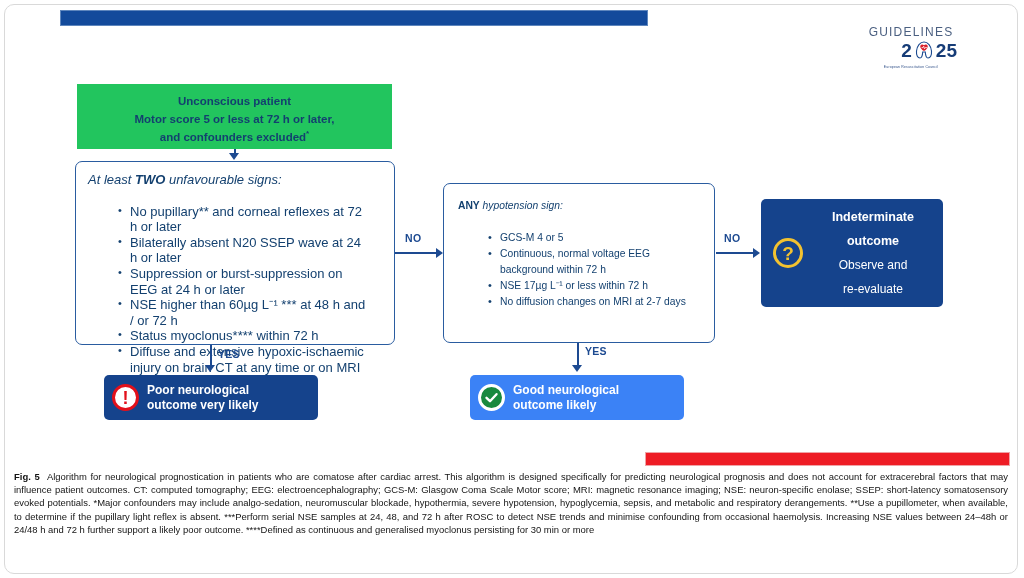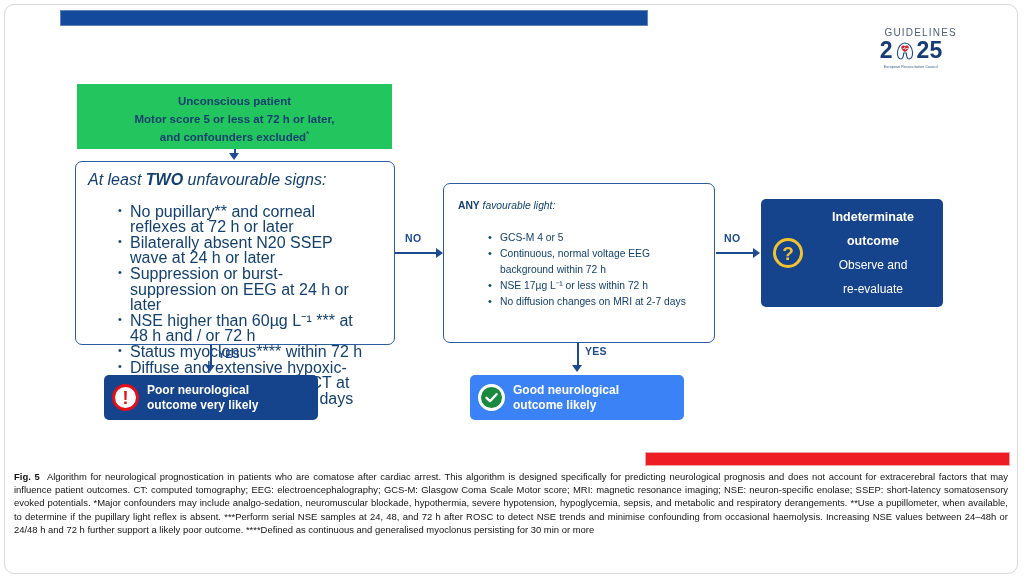--- a/index.html
+++ b/index.html
@@ -45,34 +45,34 @@
   }
   
   .logo {
     position: absolute;
     left: 865px; top: 27px;
     width: 92px; height: 50px;
     text-align: center;
     color: #1a3d7c;
   }
   .logo-word {
-    font-size: 10px;
+    font-size: 12px;
     letter-spacing: 1.2px;
     color: #4a5f80;
     line-height: 11px;
-    text-align: right;
   }
   .logo-year {
     position: relative;
-    font-size: 23px;
+    font-size: 19px;
     font-weight: bold;
     letter-spacing: 0px;
     color: #163c77;
     line-height: 25px;
     height: 26px;
+    text-align: right;
   }
   .logo-sub {
     font-size: 3.4px;
     color: #2b4c85;
     letter-spacing: .2px;
     line-height: 6px;
   }
   .logo-mark {
     display: inline-block;
     vertical-align: -4px;
@@ -95,21 +95,21 @@
     text-align: center;
     padding-top: 8px;
   }
   .box-criteria {
     left: 75px; top: 161px;
     width: 320px; height: 184px;
     background: #ffffff;
     border: 1.3px solid #2a5ca0;
     border-radius: 7px;
     color: #13406f;
-    font-size: 16px;
+    font-size: 13px;
     line-height: 15.6px;
     padding: 10px 12px 8px 12px;
   }
   .box-favourable {
     left: 443px; top: 183px;
     width: 272px; height: 160px;
     background: #ffffff;
     border: 1.3px solid #2a5ca0;
     border-radius: 7px;
     color: #13406f;
@@ -312,21 +312,21 @@
 
   <div class="conn hline" style="left:395px; top:252px; width:42px;"></div>
   <div class="arrow-right" style="left:436px; top:248px;"></div>
   <div class="edge-label" style="left:405px; top:232px;">NO</div>
 
   <div class="conn vline" style="left:210px; top:345px; height:22px;"></div>
   <div class="arrow-down" style="left:205px; top:365px;"></div>
   <div class="edge-label" style="left:218px; top:348px;">YES</div>
 
   <div class="box box-favourable">
-    <div class="fav-title"><b>ANY</b><i> favourable light:</i></div>
+    <div class="fav-title"><b>ANY</b><i> hypotension sign:</i></div>
     <ul class="crit">
       <li>GCS-M 4 or 5</li>
       <li>Continuous, normal voltage EEG background within 72 h</li>
       <li>NSE 17µg L⁻¹ or less within 72 h</li>
       <li>No diffusion changes on MRI at 2-7 days</li>
     </ul>
   </div>
 
   <div class="conn hline" style="left:716px; top:252px; width:38px;"></div>
   <div class="arrow-right" style="left:753px; top:248px;"></div>

